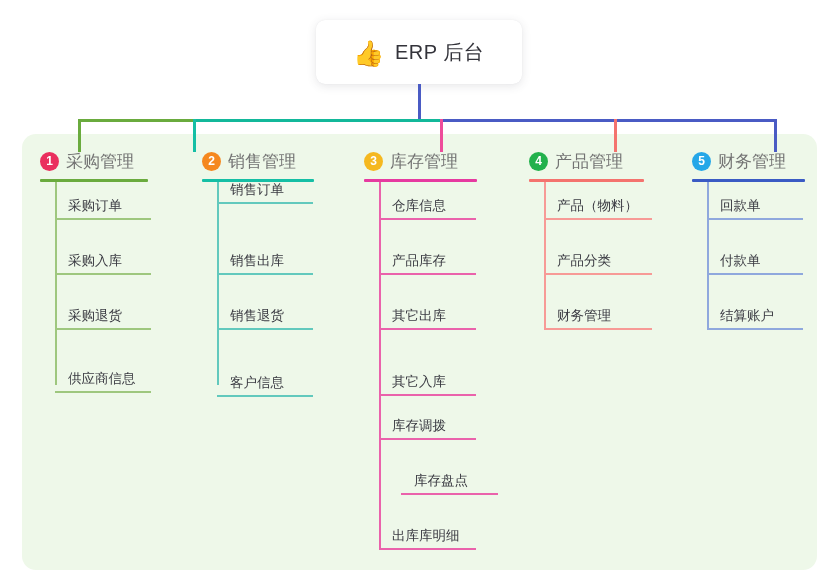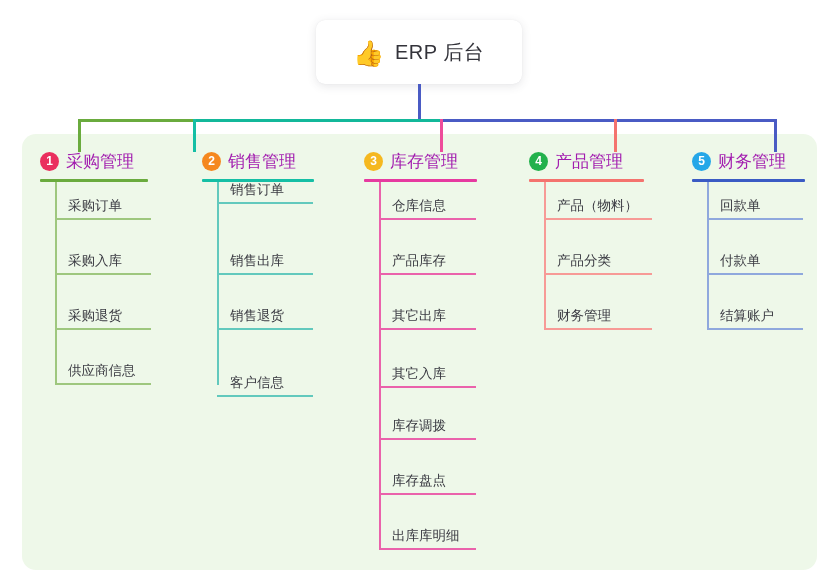--- a/index.html
+++ b/index.html
@@ -87,21 +87,21 @@
     border-radius: 50%;
     color: #ffffff;
     font-size: 12px;
     line-height: 19px;
     text-align: center;
     font-weight: bold;
     flex: 0 0 auto;
   }
   .col-title {
     font-size: 17px;
-    color: #a21caf;
+    color: #737373;
     white-space: nowrap;
   }
   .col-underline {
     position: absolute;
     left: 2px;
     top: 31px;
     height: 3px;
     border-radius: 1px;
   }
 
@@ -168,21 +168,21 @@
           <div class="item-underline" style="width: 96px; background: rgb(158, 199, 126);"></div>
         </div>
         <div class="item" style="top: 101px; width: 96px; height: 26px;">
           <span class="item-label">采购入库</span>
           <div class="item-underline" style="width: 96px; background: rgb(158, 199, 126);"></div>
         </div>
         <div class="item" style="top: 156px; width: 96px; height: 26px;">
           <span class="item-label">采购退货</span>
           <div class="item-underline" style="width: 96px; background: rgb(158, 199, 126);"></div>
         </div>
-        <div class="item" style="top: 211px; width: 96px; height: 26px; text-align: right;">
+        <div class="item" style="top: 219px; width: 96px; height: 26px; text-align: right;">
           <span class="item-label">供应商信息</span>
           <div class="item-underline" style="width: 96px; background: rgb(158, 199, 126);"></div>
         </div>
       </div>
       <div class="column" style="left: 200px;">
         <div class="col-header">
           <span class="badge" style="background: rgb(245, 136, 31);">2</span>
           <span class="col-title">销售管理</span>
         </div>
         <div class="col-underline" style="width: 112px; background: rgb(21, 191, 165);"></div>
@@ -216,29 +216,29 @@
           <div class="item-underline" style="width: 97px; background: rgb(234, 98, 171);"></div>
         </div>
         <div class="item" style="top: 101px; width: 97px; height: 26px;">
           <span class="item-label">产品库存</span>
           <div class="item-underline" style="width: 97px; background: rgb(234, 98, 171);"></div>
         </div>
         <div class="item" style="top: 156px; width: 97px; height: 26px;">
           <span class="item-label">其它出库</span>
           <div class="item-underline" style="width: 97px; background: rgb(234, 98, 171);"></div>
         </div>
-        <div class="item" style="top: 214px; width: 97px; height: 26px;">
+        <div class="item" style="top: 222px; width: 97px; height: 26px;">
           <span class="item-label">其它入库</span>
           <div class="item-underline" style="width: 97px; background: rgb(234, 98, 171);"></div>
         </div>
         <div class="item" style="top: 266px; width: 97px; height: 26px;">
           <span class="item-label">库存调拨</span>
           <div class="item-underline" style="width: 97px; background: rgb(234, 98, 171);"></div>
         </div>
-        <div class="item" style="top: 321px; width: 97px; height: 26px;">
+        <div class="item" style="top: 321px; width: 97px; height: 26px; margin-left: 22px;">
           <span class="item-label">库存盘点</span>
           <div class="item-underline" style="width: 97px; background: rgb(234, 98, 171);"></div>
         </div>
         <div class="item" style="top: 376px; width: 97px; height: 26px;">
           <span class="item-label">出库库明细</span>
           <div class="item-underline" style="width: 97px; background: rgb(234, 98, 171);"></div>
         </div>
       </div>
       <div class="column" style="left: 527px;">
         <div class="col-header">

